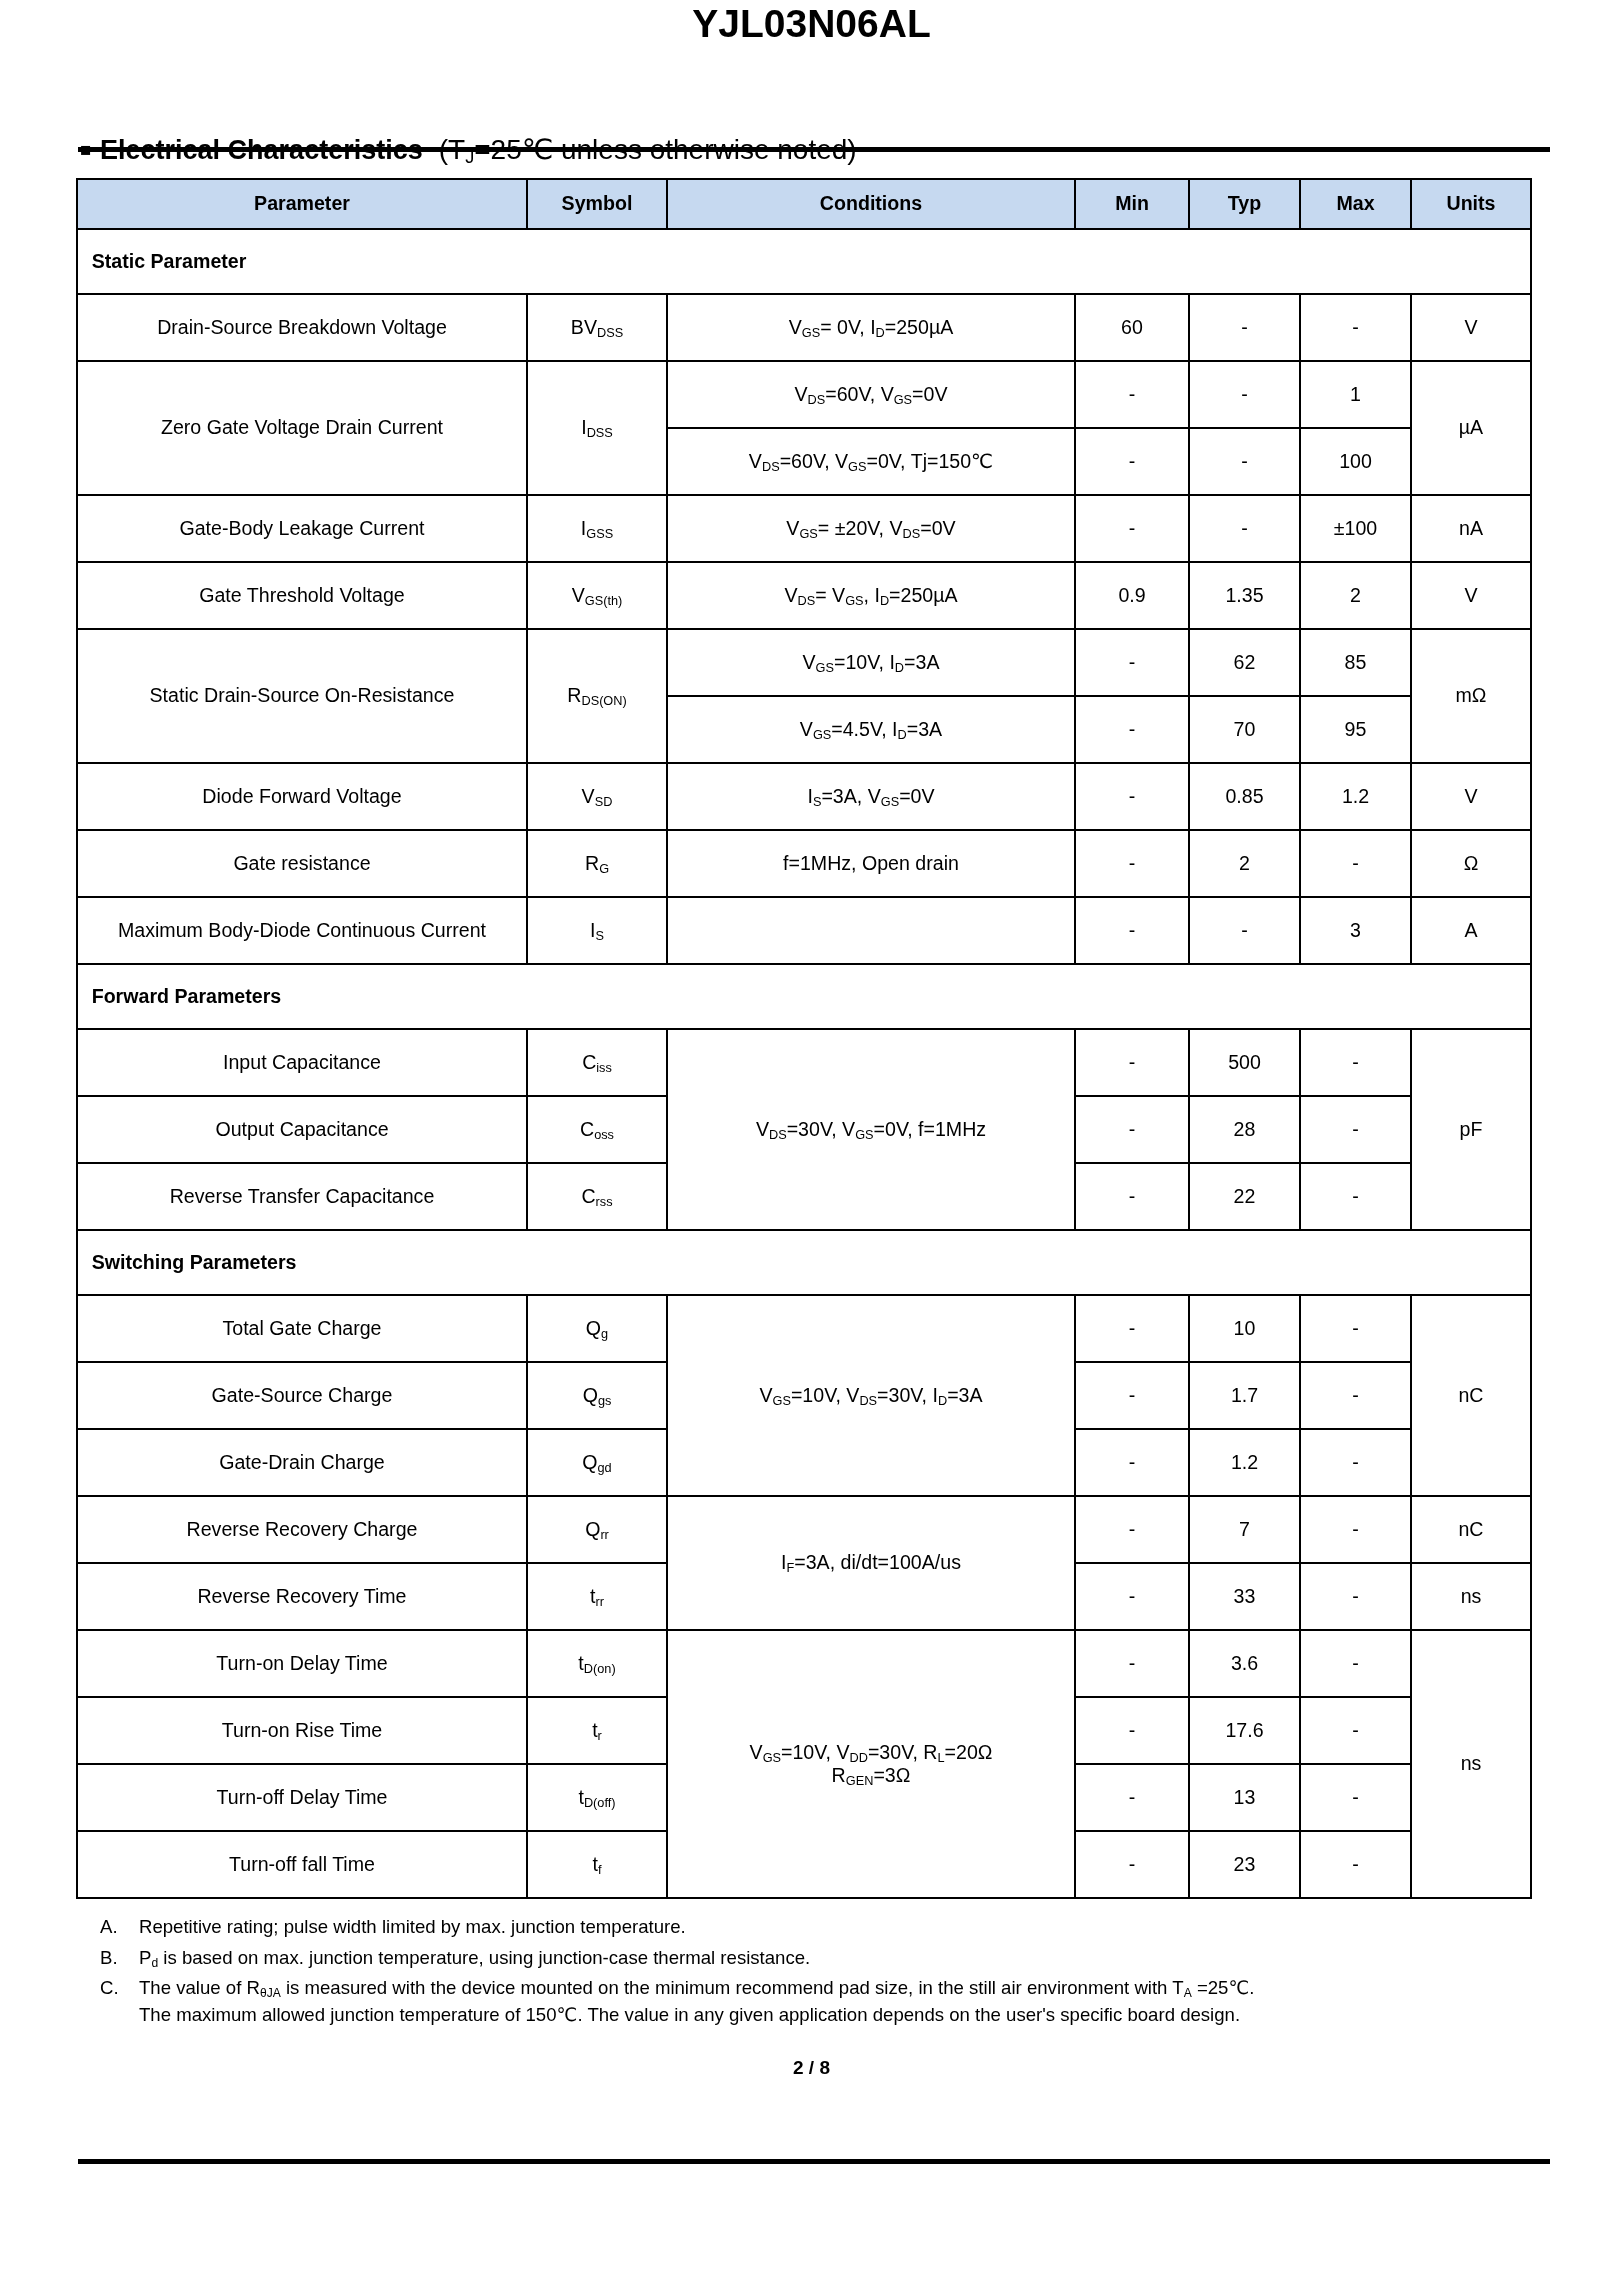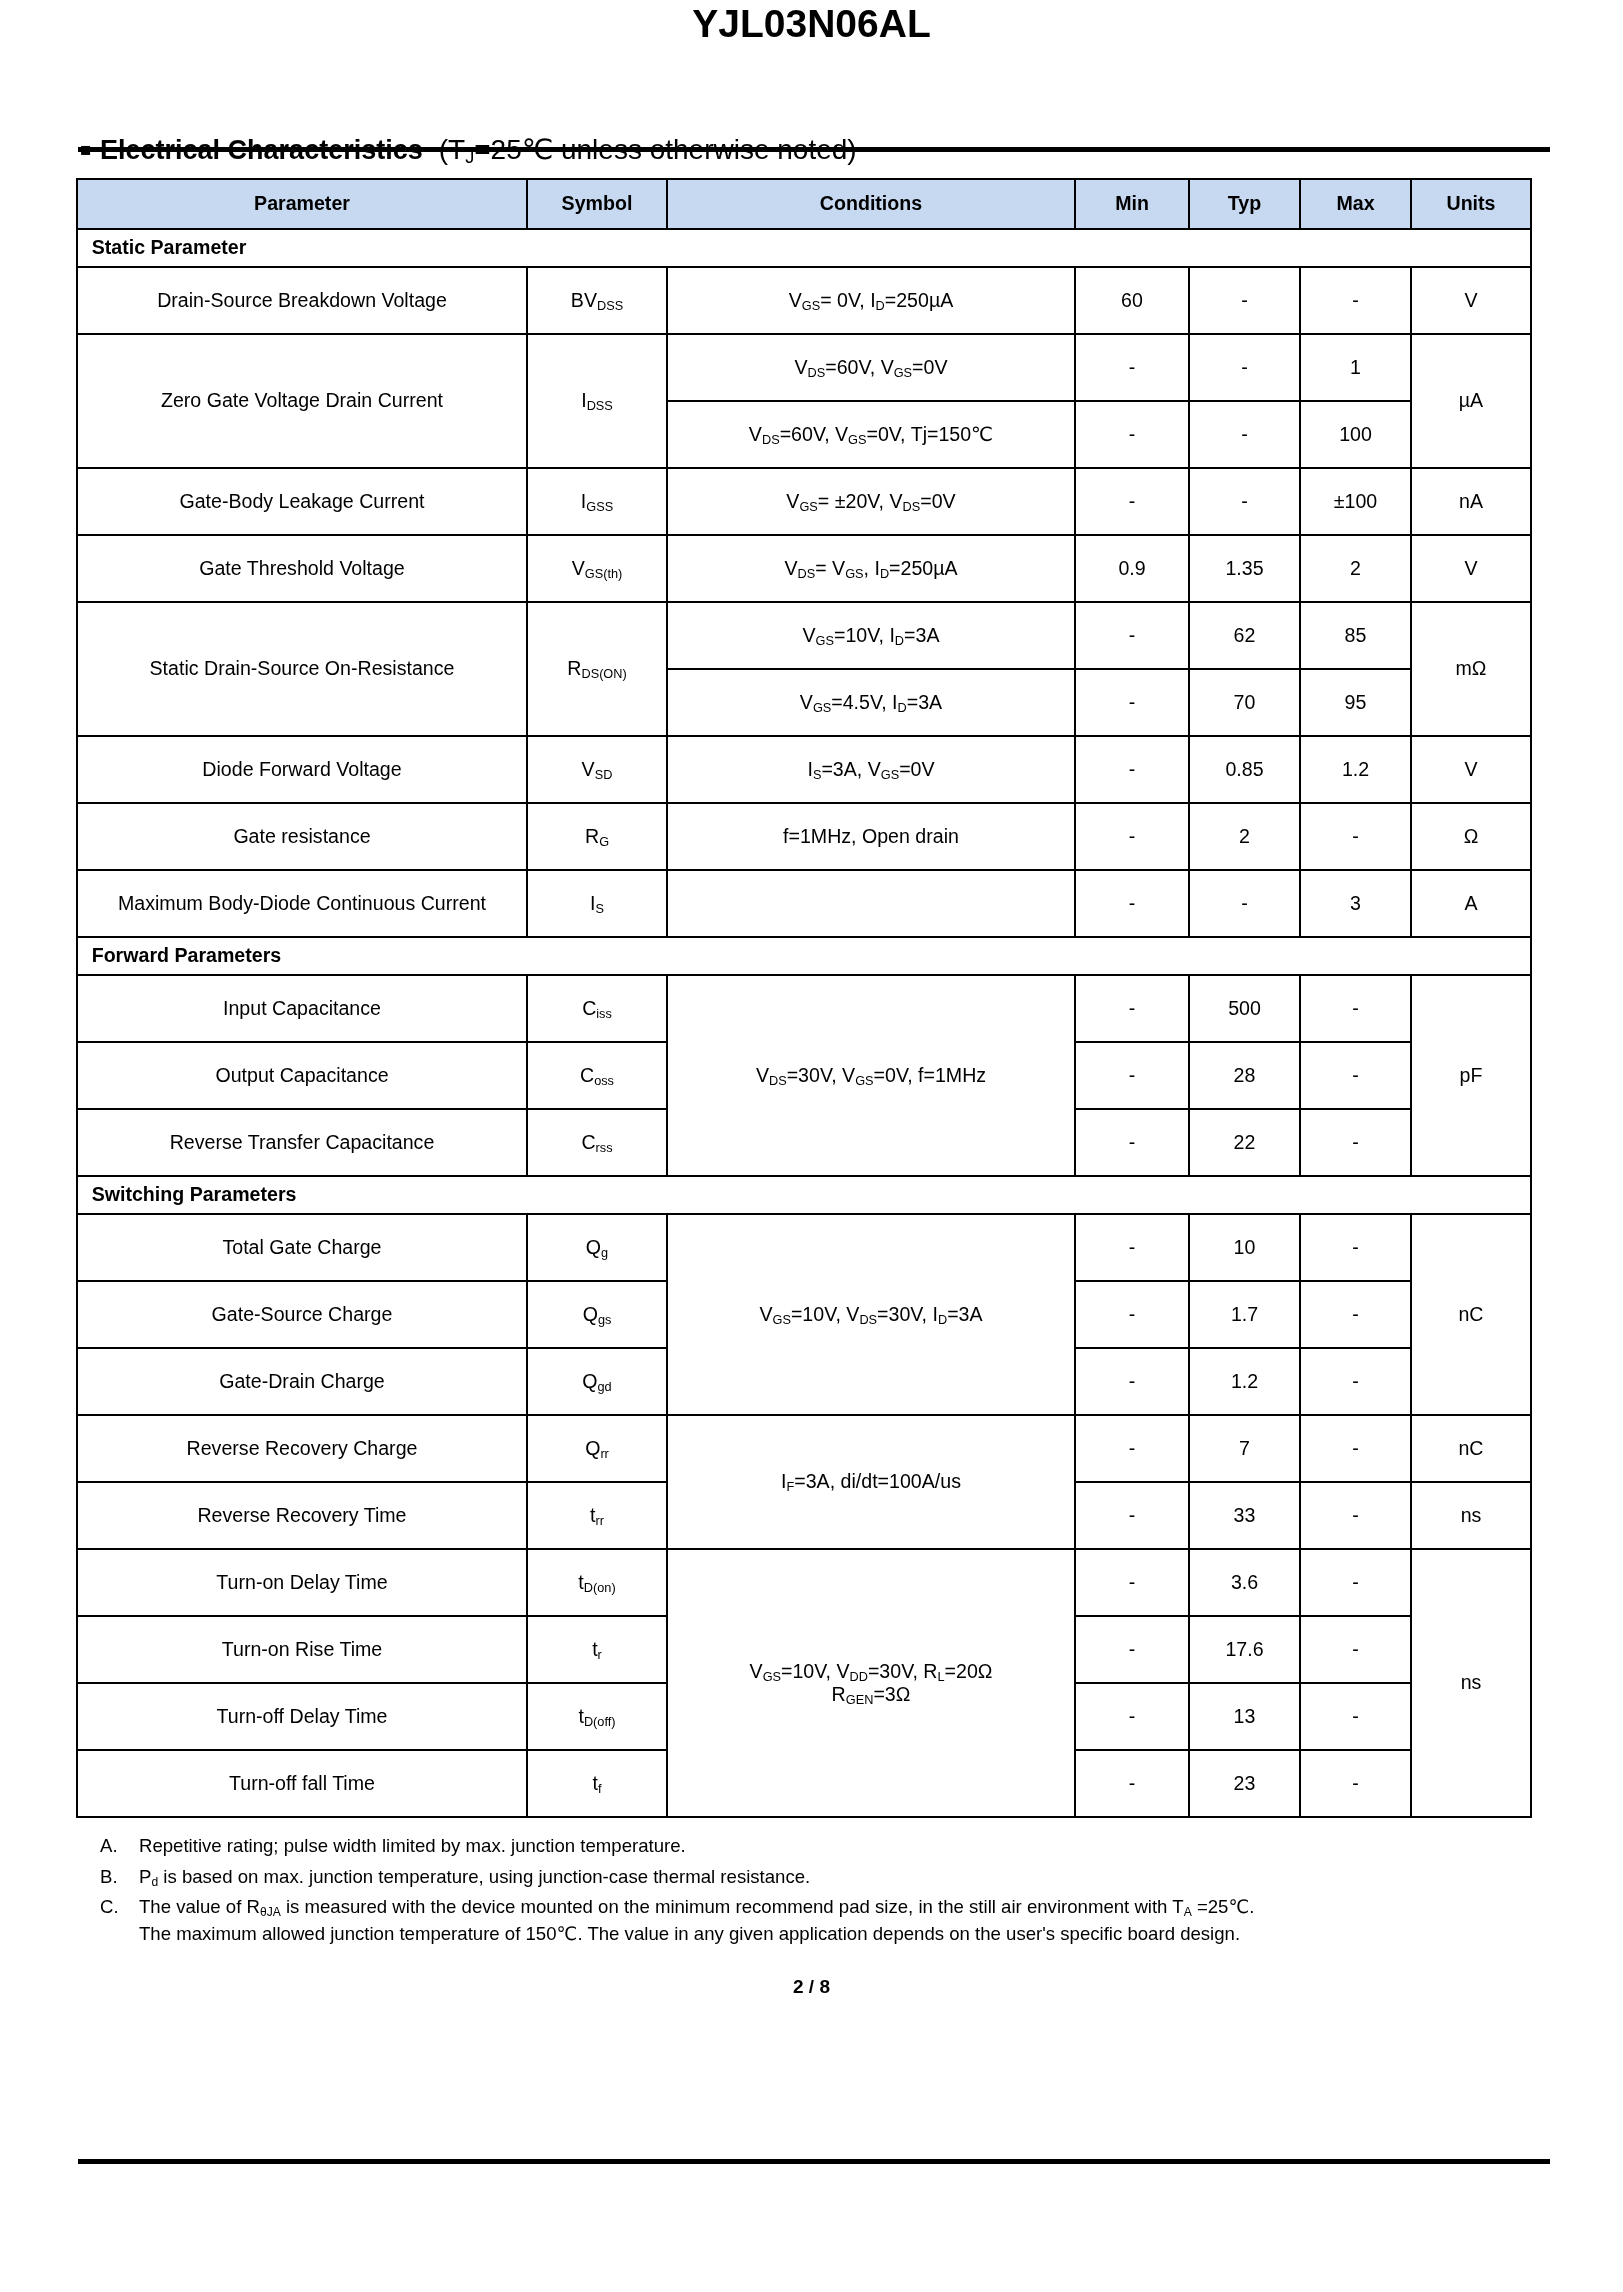--- a/index.html
+++ b/index.html
@@ -64,21 +64,21 @@
     vertical-align: middle;
     padding: 2px 5.9px;
     overflow: hidden;
   }
   table.spec th {
     height: 50px;
     background: var(--header-bg, #C6D9F0);
     font-weight: bold;
   }
   tr.data { height: 67px; }
-  tr.section-row { height: 38px; }
+  tr.section-row { height: 65px; }
   tr.section-row td {
     text-align: left;
     font-weight: bold;
     padding-left: 13.7px;
   }
   td.col-parameter {
     text-align: left;
     padding-left: 13.7px;
   }
   sub {

